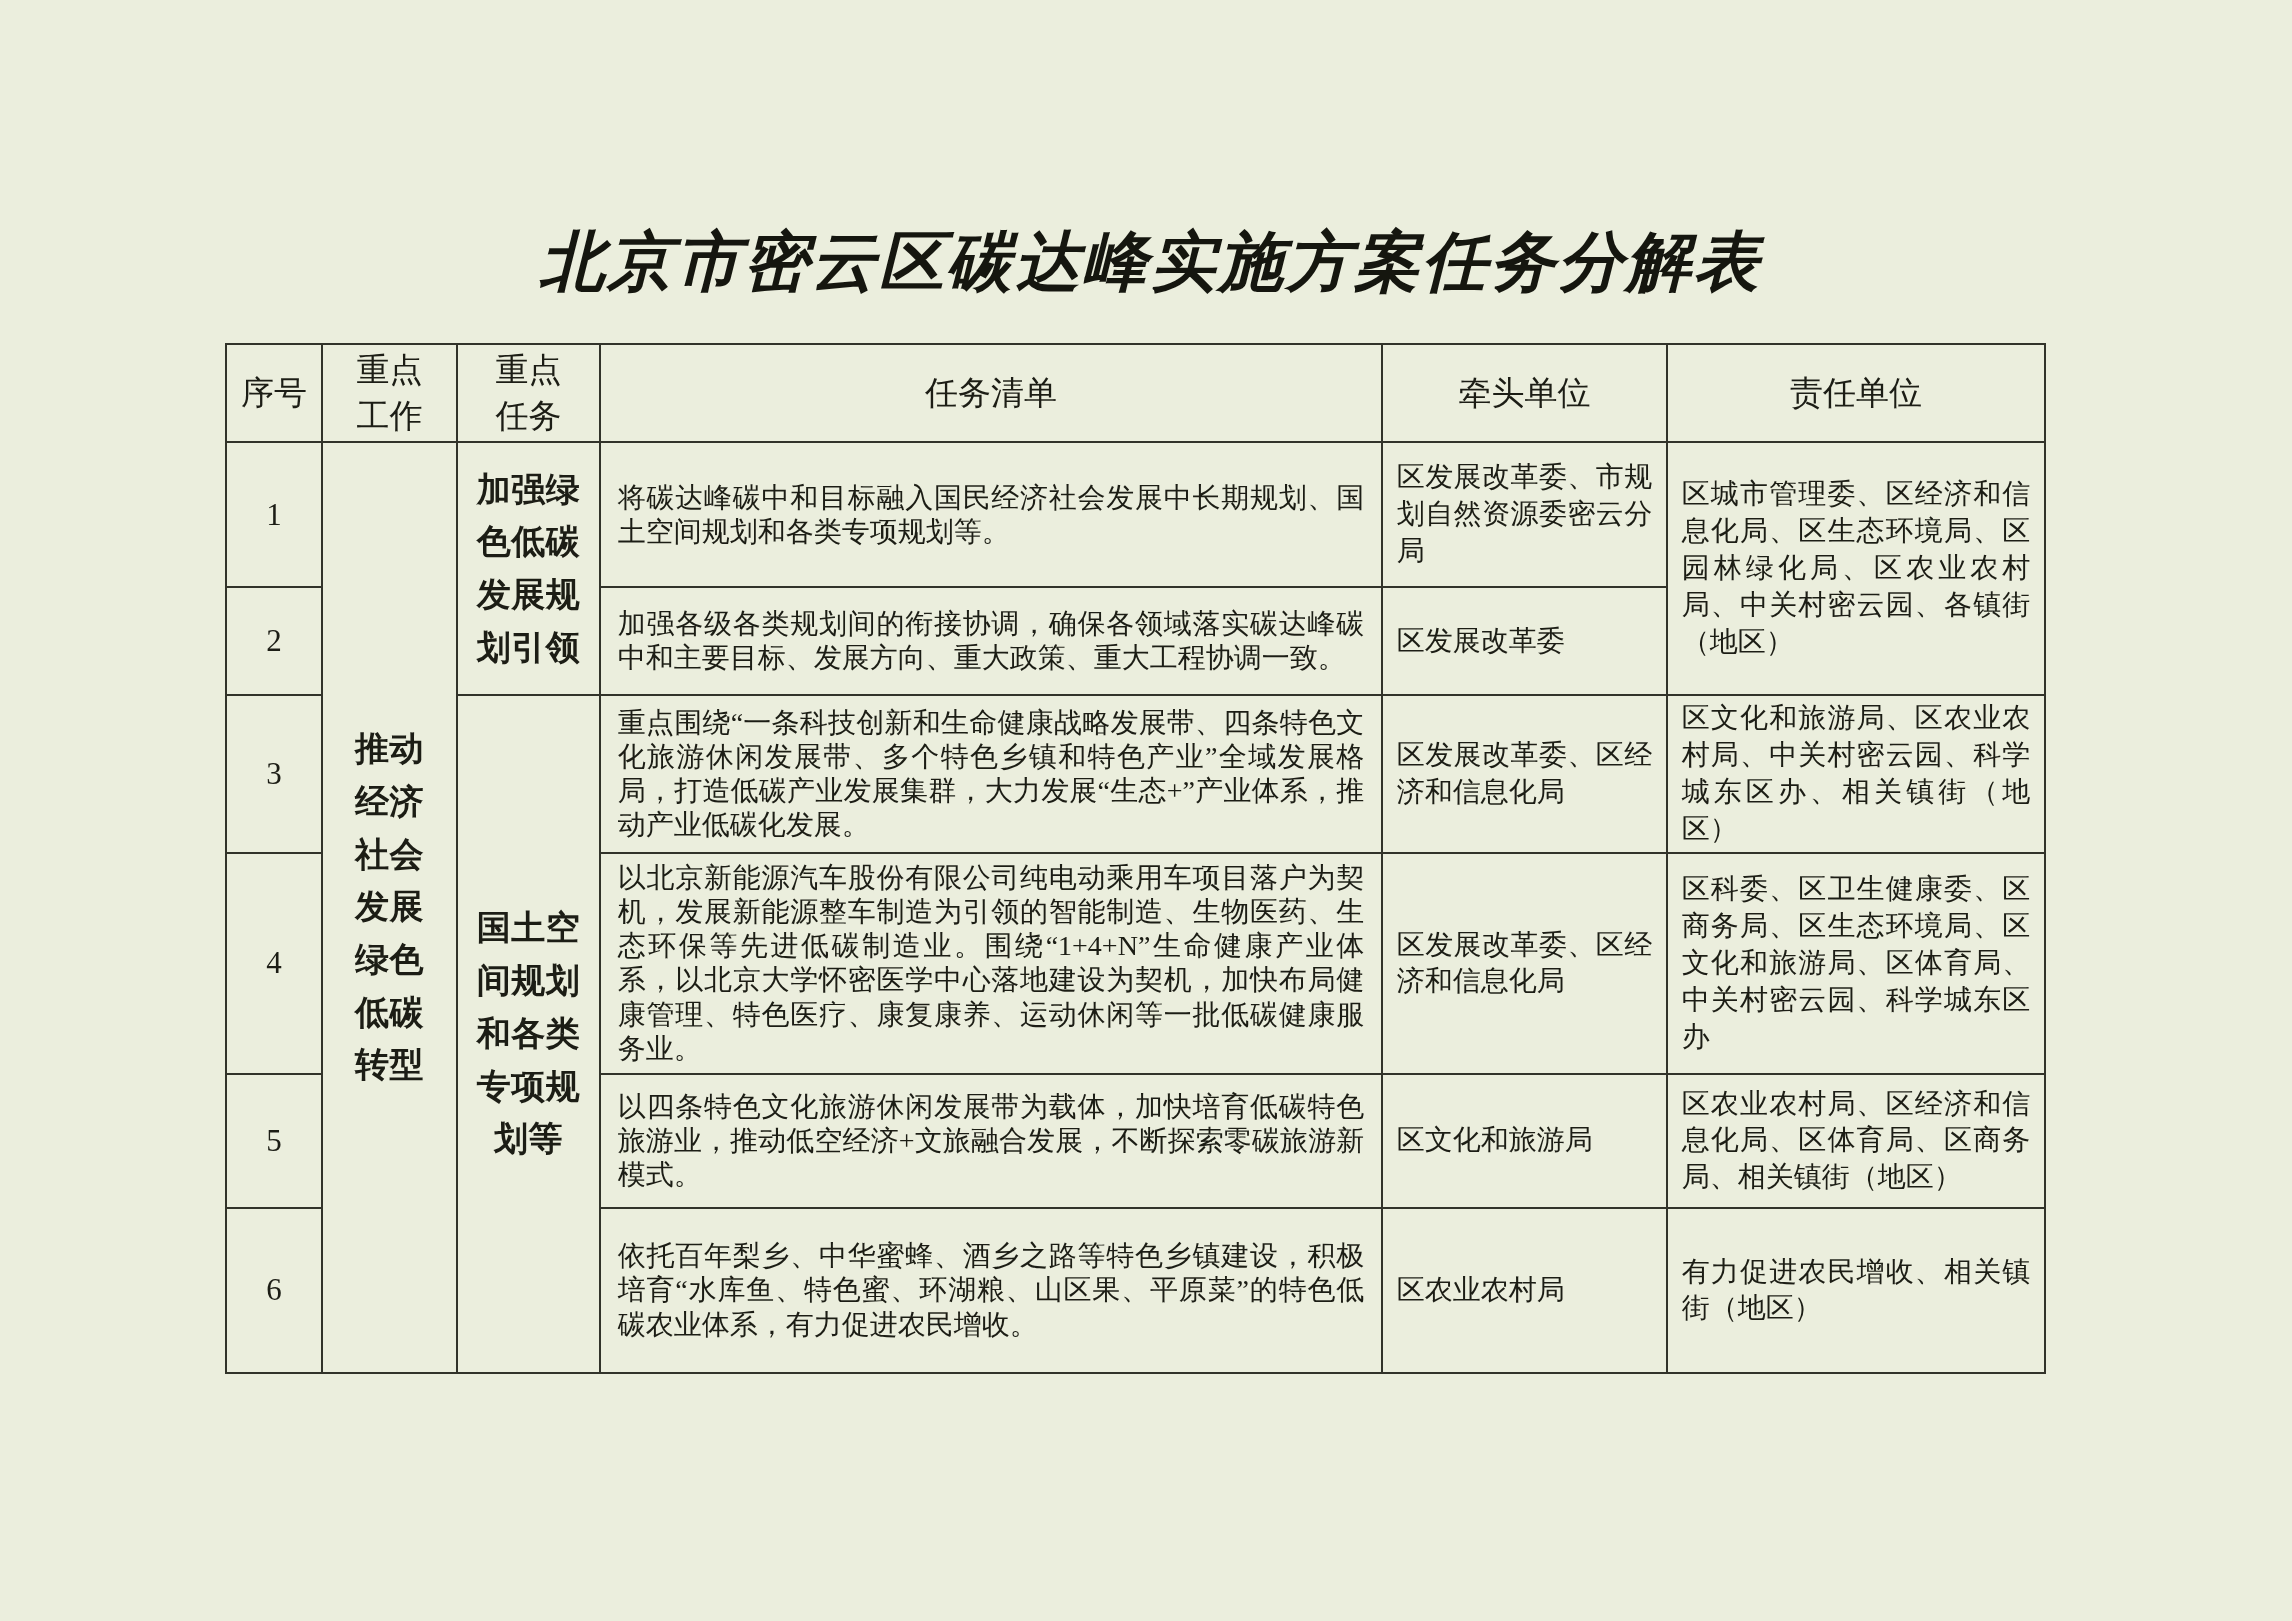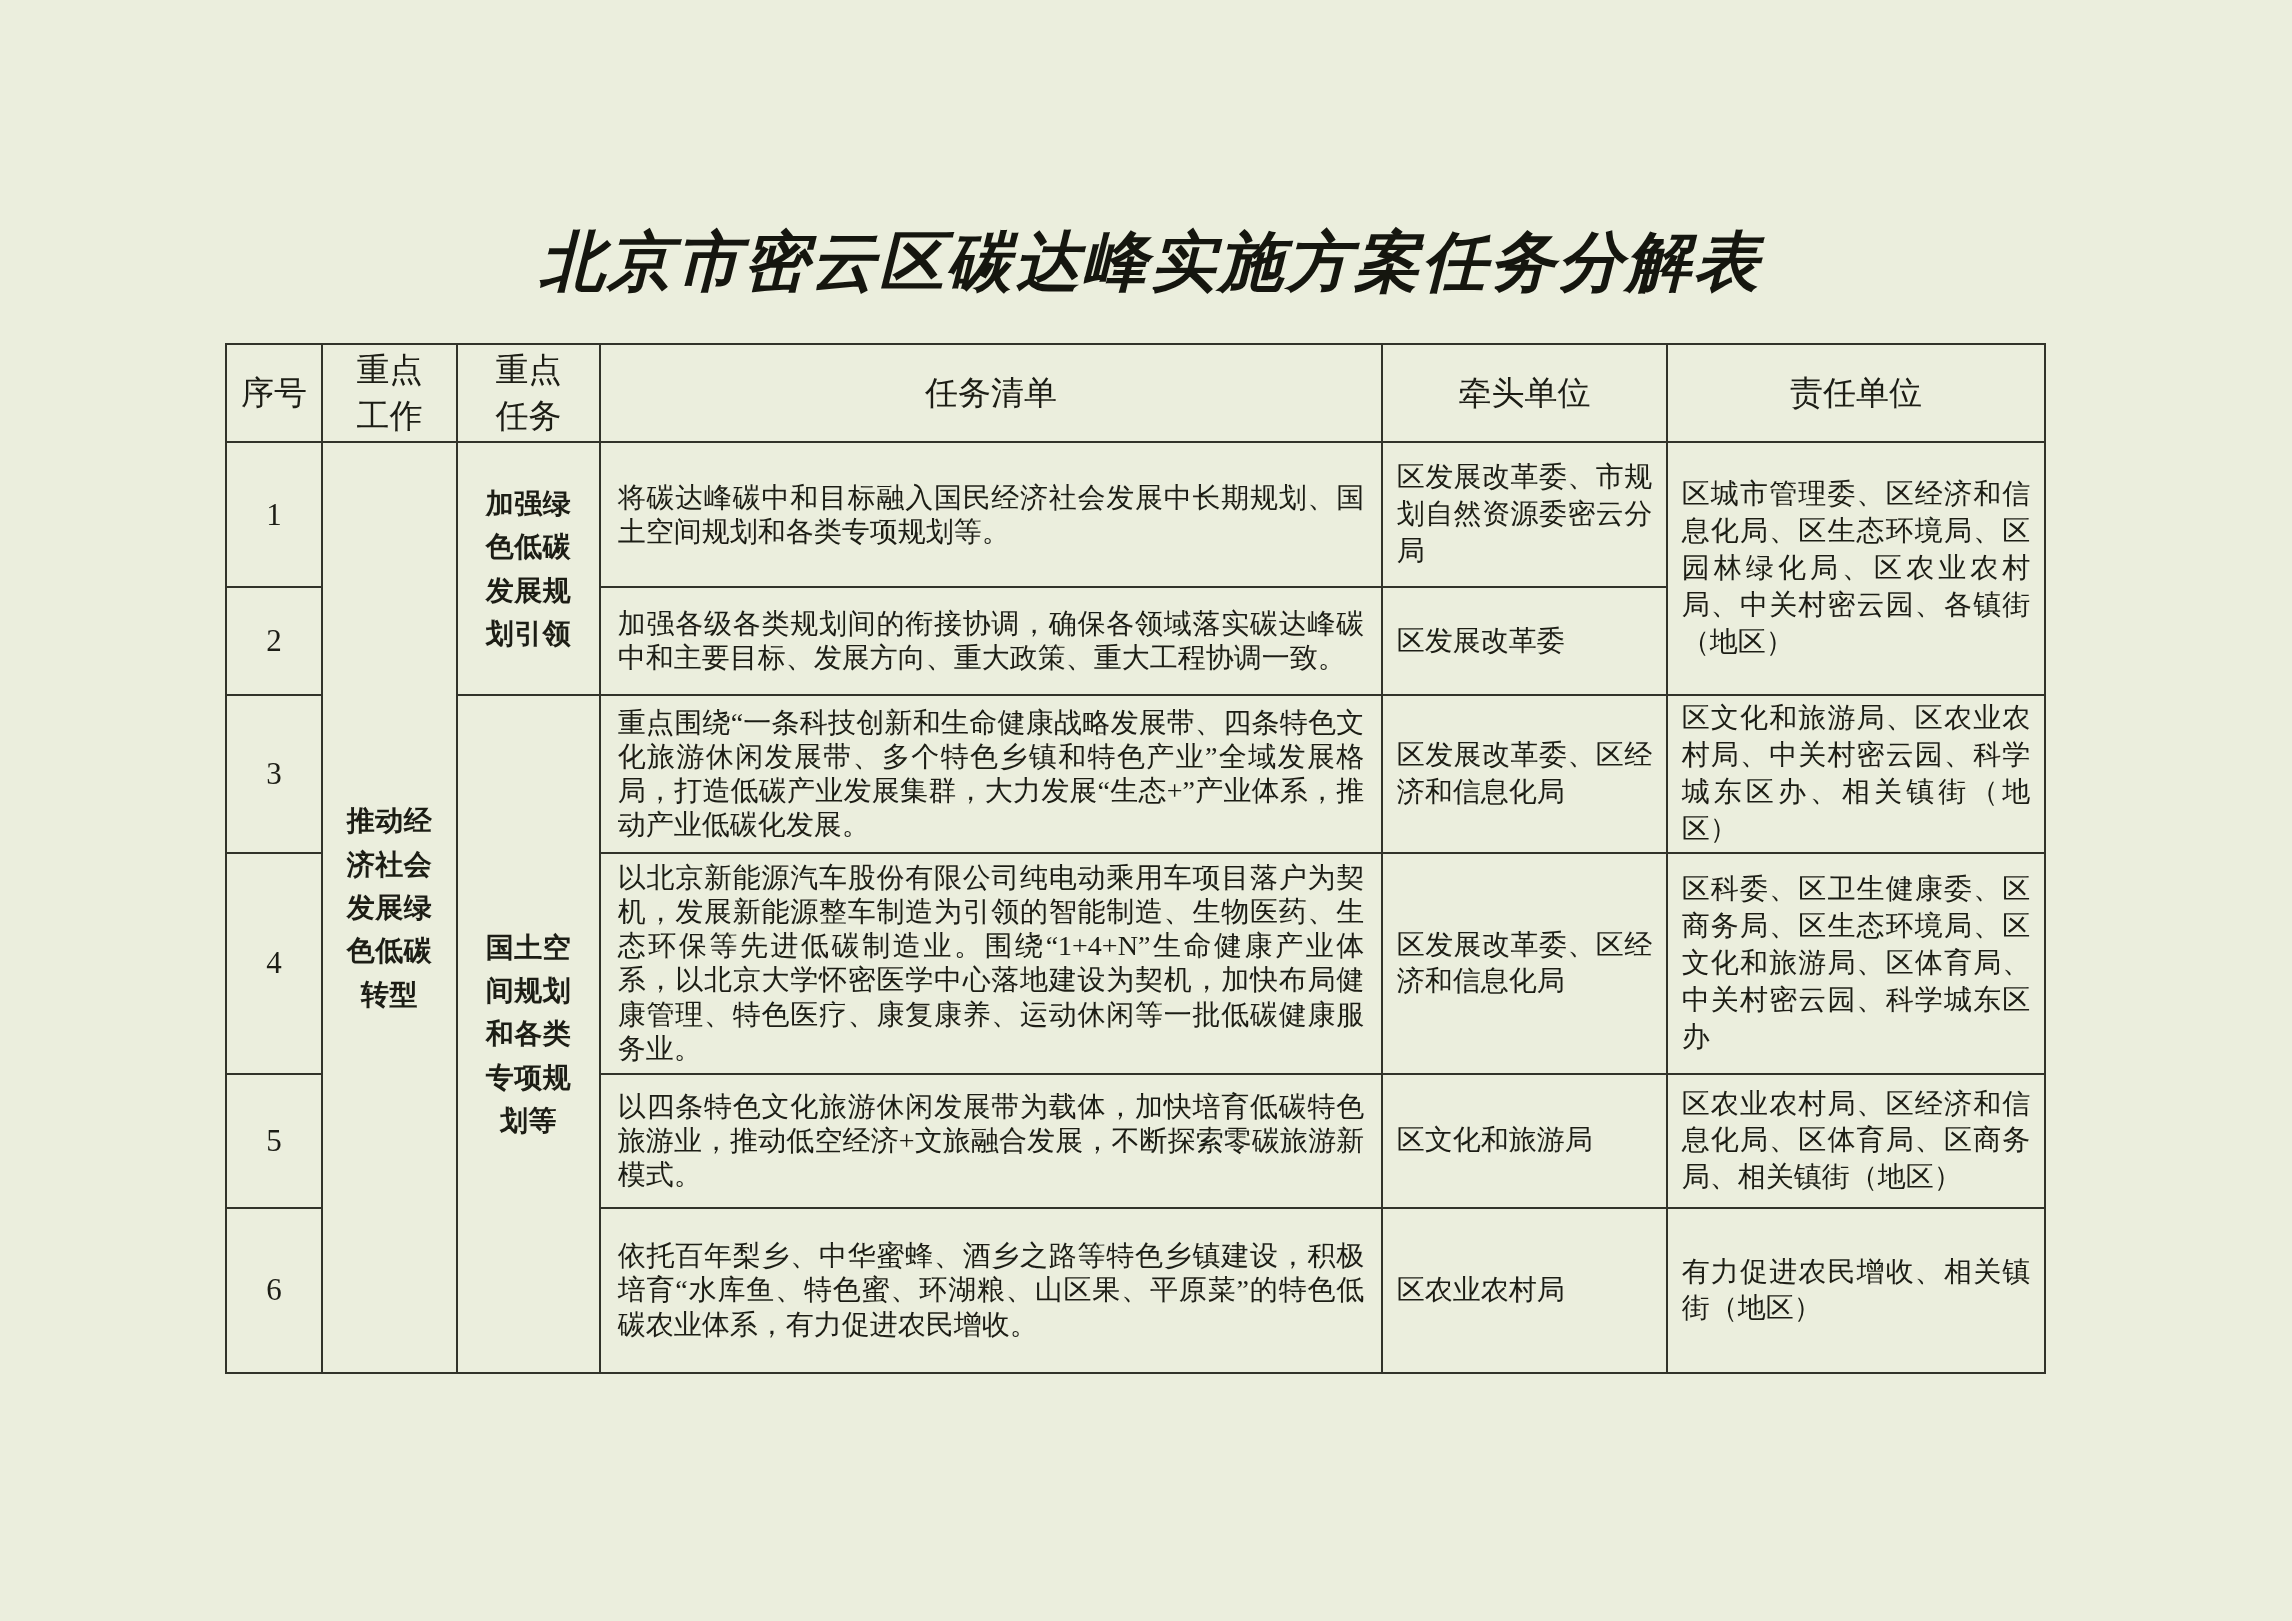--- a/index.html
+++ b/index.html
@@ -48,21 +48,21 @@
     padding: 2px 5.9px;
   }
   th.hwrap { padding: 2px 23.5px; }
   td.num {
     text-align: center;
     font-size: 31px;
     padding: 2px;
   }
   td.keycell {
     font-weight: bold;
-    font-size: 28px;
+    font-size: 34px;
     line-height: 1.55;
     text-align: center;
     padding: 3.9px 17.6px;
     letter-spacing: 0.5px;
   }
   td.task {
     font-size: 28px;
     line-height: 1.22;
     text-align: justify;
     text-align-last: left;

